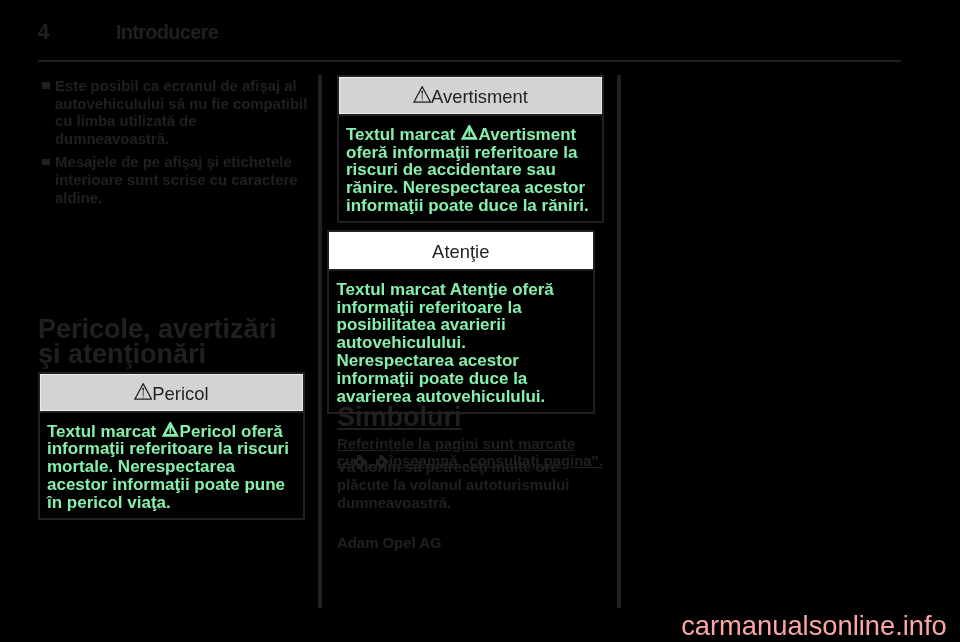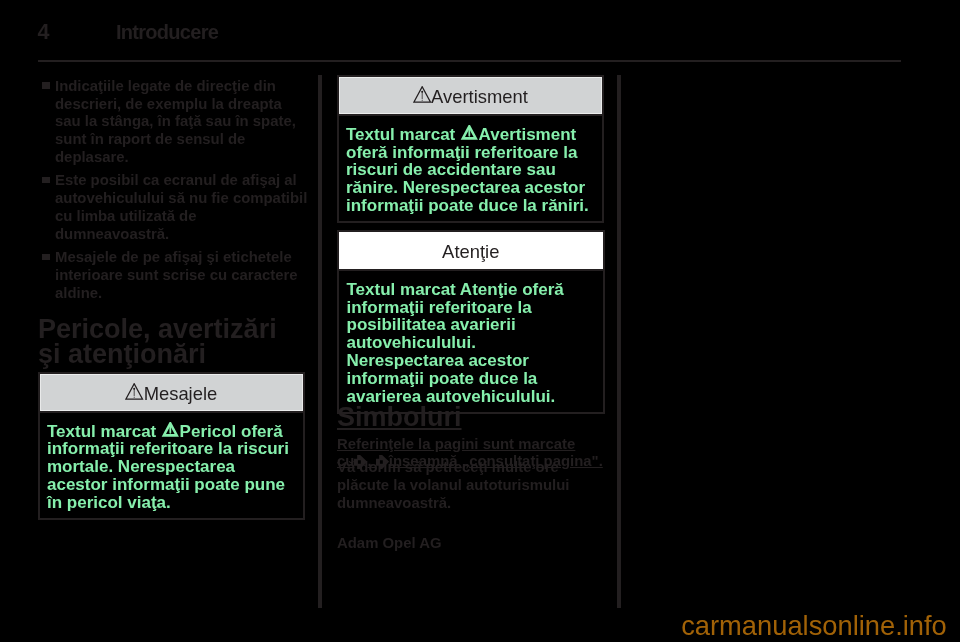--- a/index.html
+++ b/index.html
@@ -39,51 +39,50 @@
     font-size:17px;font-weight:bold;color:#86efac;line-height:17.85px;}
 
   
   .tri-hd{display:inline-block;width:18.4px;height:16.8px;vertical-align:0px;}
   .tri-bd{display:inline-block;width:18.6px;height:0;vertical-align:baseline;position:relative;}
   .tri-bd svg{position:absolute;left:0;bottom:-0.3px;width:18.6px;height:14.7px;}
   .nb{white-space:nowrap;}
   .arw{display:inline-block;width:13.1px;height:14px;vertical-align:-2.6px;}
   svg{display:block;overflow:hidden;}
 
-  .wm{position:absolute;left:681.2px;top:612px;font-size:27.3px;color:#a16207;line-height:27px;}
+  .wm{position:absolute;left:681.2px;top:612px;font-size:27.3px;color:#fca5a5;line-height:27px;}
 </style>
 </head>
 <body>
 
 <div class="page">
 
   <div class="pg-num">4</div>
   <div class="pg-title">Introducere</div>
   <div class="hrule"></div>
 
   <div class="vrule v1"></div>
   <div class="vrule v2"></div>
 
   <div class="blk body" style="left:38px;top:77.7px;width:273px;">
     <ul class="bullets">
-      <li><span class="bsq"></span><span>Indicaţiile legate de direcţie din descrieri, de exemplu la dreapta sau la stânga, în faţă sau în spate, sunt în raport de sensul de deplasare.</span></li>
       <li><span class="bsq"></span><span>Este posibil ca ecranul de afişaj al autovehiculului să nu fie compatibil cu limba utilizată de dumneavoastră.</span></li>
       <li><span class="bsq"></span><span>Mesajele de pe afişaj şi etichetele interioare sunt scrise cu caractere aldine.</span></li>
     </ul>
   </div>
 
   <div class="blk head2" style="left:38px;top:317.3px;width:267px;">Pericole, avertizări şi atenţionări</div>
 
   <div class="box" style="left:37.5px;top:371.6px;width:267.5px;">
     <div class="hd"><span class="tri-hd"><svg viewBox="-5 -5 118 110" width="100%" height="100%">
             <path d="M54 0 L108 100 L0 100 Z" fill="none" stroke="currentColor" stroke-width="8.6" stroke-linejoin="miter" stroke-miterlimit="6"></path>
             <path d="M54 32 L54 81" stroke="currentColor" stroke-width="5" stroke-linecap="butt"></path>
             <circle cx="54" cy="32" r="6.4" fill="currentColor"></circle>
             <circle cx="54" cy="88" r="3.3" fill="currentColor"></circle>
-          </svg></span><span>Mesajele</span></div>
+          </svg></span><span>Pericol</span></div>
     <div class="bd"><span>Textul marcat</span> <span class="tri-bd"><svg viewBox="-11 -11 130 122" width="100%" height="100%">
             <path d="M54 0 L108 100 L0 100 Z" fill="none" stroke="currentColor" stroke-width="21" stroke-linejoin="miter" stroke-miterlimit="6"></path>
             <path d="M54 22 L54 80" stroke="currentColor" stroke-width="15" stroke-linecap="butt"></path>
             <circle cx="54" cy="88" r="6" fill="currentColor"></circle>
           </svg></span><span>Pericol oferă informaţii referitoare la riscuri mortale. Nerespectarea acestor informaţii poate pune în pericol viaţa.</span></div>
   </div>
 
   <div class="box" style="left:336.5px;top:74.7px;width:267.5px;">
     <div class="hd"><span class="tri-hd"><svg viewBox="-5 -5 118 110" width="100%" height="100%">
             <path d="M54 0 L108 100 L0 100 Z" fill="none" stroke="currentColor" stroke-width="8.6" stroke-linejoin="miter" stroke-miterlimit="6"></path>
@@ -91,21 +90,21 @@
             <circle cx="54" cy="32" r="6.4" fill="currentColor"></circle>
             <circle cx="54" cy="88" r="3.3" fill="currentColor"></circle>
           </svg></span><span>Avertisment</span></div>
     <div class="bd"><span>Textul marcat</span> <span class="tri-bd"><svg viewBox="-11 -11 130 122" width="100%" height="100%">
             <path d="M54 0 L108 100 L0 100 Z" fill="none" stroke="currentColor" stroke-width="21" stroke-linejoin="miter" stroke-miterlimit="6"></path>
             <path d="M54 22 L54 80" stroke="currentColor" stroke-width="15" stroke-linecap="butt"></path>
             <circle cx="54" cy="88" r="6" fill="currentColor"></circle>
           </svg></span><span>Avertisment oferă informaţii referitoare la riscuri de accidentare sau rănire. Nerespectarea acestor informaţii poate duce la răniri.</span></div>
   </div>
 
-  <div class="box" style="left:337px;top:229.8px;width:267.5px;">
+  <div class="box" style="left:327px;top:229.8px;width:267.5px;">
     <div class="hd white"><span>Atenţie</span></div>
     <div class="bd">Textul marcat Atenţie oferă informaţii referitoare la posibilitatea avarierii autovehiculului. Nerespectarea acestor informaţii poate duce la avarierea autovehiculului.</div>
   </div>
 
   <div class="blk head2" style="left:337px;top:404.8px;width:267px;text-decoration:underline;">Simboluri</div>
 
   <div class="blk body" style="left:337px;top:435.6px;width:266px;text-decoration:underline;"><span>Referinţele la pagini sunt marcate</span> <span class="nb"><span>cu</span><span class="arw"><svg viewBox="0 0 100 100" width="100%" height="100%" preserveAspectRatio="none">
             <path d="M0 26 L24 26 L24 0 L47 0 L100 47 L47 100 L24 100 L24 76 L0 76 Z M30 38 L30 62 L52 62 L52 38 Z" fill="currentColor" fill-rule="evenodd"></path>
           </svg></span><span>.</span></span> <span class="nb"><span class="arw"><svg viewBox="0 0 100 100" width="100%" height="100%" preserveAspectRatio="none">
             <path d="M0 26 L24 26 L24 0 L47 0 L100 47 L47 100 L24 100 L24 76 L0 76 Z M30 38 L30 62 L52 62 L52 38 Z" fill="currentColor" fill-rule="evenodd"></path>

